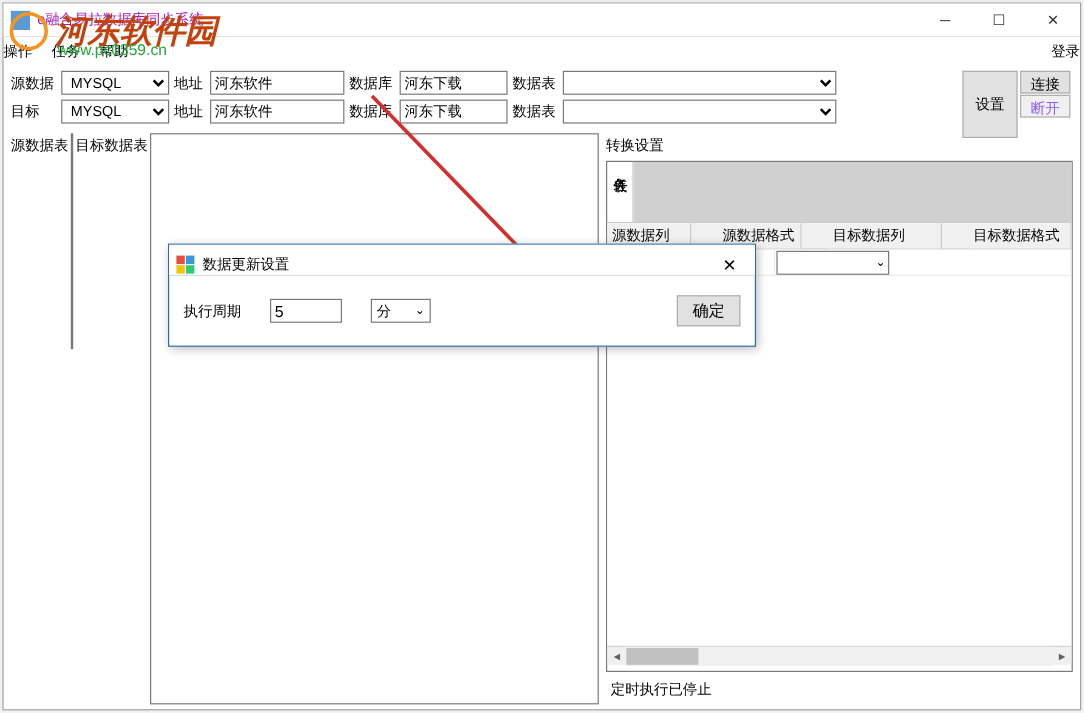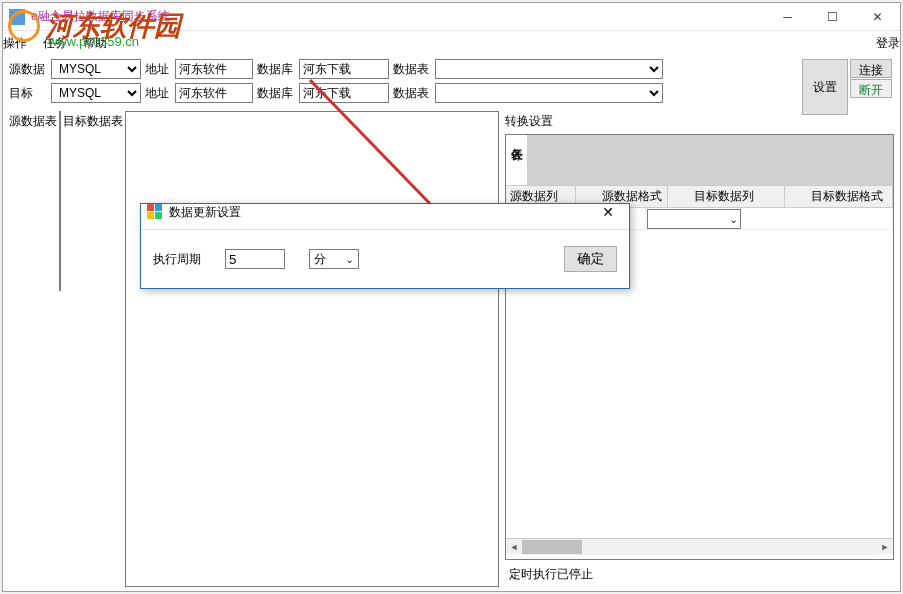--- a/index.html
+++ b/index.html
@@ -11,26 +11,26 @@
     .titlebar-btns { display: flex; }
     .titlebar-btn { width: 45px; height: 28px; display: flex; align-items: center; justify-content: center; color: #333; }
     .menubar { height: 24px; display: flex; align-items: center; padding: 0 0; justify-content: space-between; }
     .menus { display: flex; gap: 16px; }
     .menu-item { cursor: pointer; }
     .toolbar { padding: 4px 6px; display: flex; flex-direction: column; gap: 4px; justify-content: space-between; }
     .tool-row { display: flex; align-items: center; gap: 4px; }
     .tool-label { min-width: 38px; }
     .combo, .textbox { border: 1px solid #7a7a7a; height: 20px; padding: 0 3px; font-size: 12px; background: #fff; }
     .combo { width: 90px; }
-    .textbox.addr { width: 78px; }
+    .textbox.addr { width: 112px; }
     .textbox.db { width: 90px; }
     .combo.table { width: 228px; }
     .tool-btns { position: absolute; right: 8px; top: 56px; display: flex; gap: 2px; }
     .btn { border: 1px solid #adadad; background: #e1e1e1; padding: 6px 10px; height: 56px; cursor: pointer; font-size: 12px; }
-    .btn.disabled { color: #15803d; background: #f0f0f0; }
+    .btn.disabled { color: #8b5cf6; background: #f0f0f0; }
     .content { flex: 1; display: flex; padding: 4px 6px; gap: 6px; overflow: hidden; }
     .left-col { width: 490px; display: flex; flex-direction: row; gap: 2px; }
     .right-col { flex: 1; display: flex; flex-direction: column; gap: 2px; }
     .section-label { font-size: 12px; padding: 2px 0; }
     .panel { border: 1px solid #7a7a7a; background: #fff; flex: 1; }
     .panel.src { height: 180px; flex: none; }
     .panel.tgt { flex: 1; }
     .right-panel { border: 1px solid #7a7a7a; background: #fff; flex: 1; display: flex; flex-direction: column; }
     .task-row { display: flex; border-bottom: 1px solid #ccc; }
     .task-label { writing-mode: vertical-rl; padding: 4px 2px; border-right: 1px solid #ccc; min-height: 50px; font-size: 12px; }
@@ -43,21 +43,21 @@
     .grid-cell { border-right: 1px solid #eee; }
     .grid-cell-combo { width: 94px; border: 1px solid #7a7a7a; height: 20px; margin: 1px; display: flex; align-items: center; justify-content: flex-end; padding-right: 2px; }
     .chev { font-size: 10px; }
     .scrollbar-h { height: 16px; background: #f0f0f0; border-top: 1px solid #ccc; display: flex; align-items: center; }
     .scroll-track { flex: 1; background: #f0f0f0; height: 16px; position: relative; }
     .scroll-thumb { position: absolute; left: 0; width: 60px; height: 14px; top: 1px; background: #c0c0c0; }
     .scroll-arrow { width: 16px; height: 16px; display: flex; align-items: center; justify-content: center; font-size: 9px; color: #606060; }
     .status { padding: 4px 4px; }
     
     .dialog { position: absolute; left: 140px; top: 203px; width: 490px; background: #fff; border: 1px solid #2e6da4; box-shadow: 2px 2px 8px rgba(0,0,0,0.3); z-index: 100; }
-    .dialog-titlebar { height: 26px; background: #fff; display: flex; align-items: flex-start; padding: 0 6px; border-bottom: 1px solid #ddd; }
+    .dialog-titlebar { height: 26px; background: #fff; display: flex; align-items: flex-end; padding: 0 6px; border-bottom: 1px solid #ddd; }
     .dialog-icon { width: 16px; height: 16px; margin-right: 6px; display: flex; }
     .dialog-icon-sq { width: 7px; height: 7px; }
     .dialog-title { flex: 1; font-size: 12px; }
     .dialog-close { width: 30px; text-align: center; cursor: pointer; font-size: 14px; }
     .dialog-body { padding: 16px 12px; display: flex; align-items: center; gap: 24px; }
     .dialog-input { border: 1px solid #7a7a7a; width: 60px; height: 20px; padding: 0 3px; }
     .dialog-combo { border: 1px solid #7a7a7a; width: 50px; height: 20px; display: flex; align-items: center; padding: 0 4px; justify-content: space-between; }
     .dialog-btn { border: 1px solid #adadad; background: #e1e1e1; padding: 3px 12px; cursor: pointer; margin-left: auto; }
     
     .watermark { position: absolute; left: 0; top: 0; z-index: 200; pointer-events: none; }

